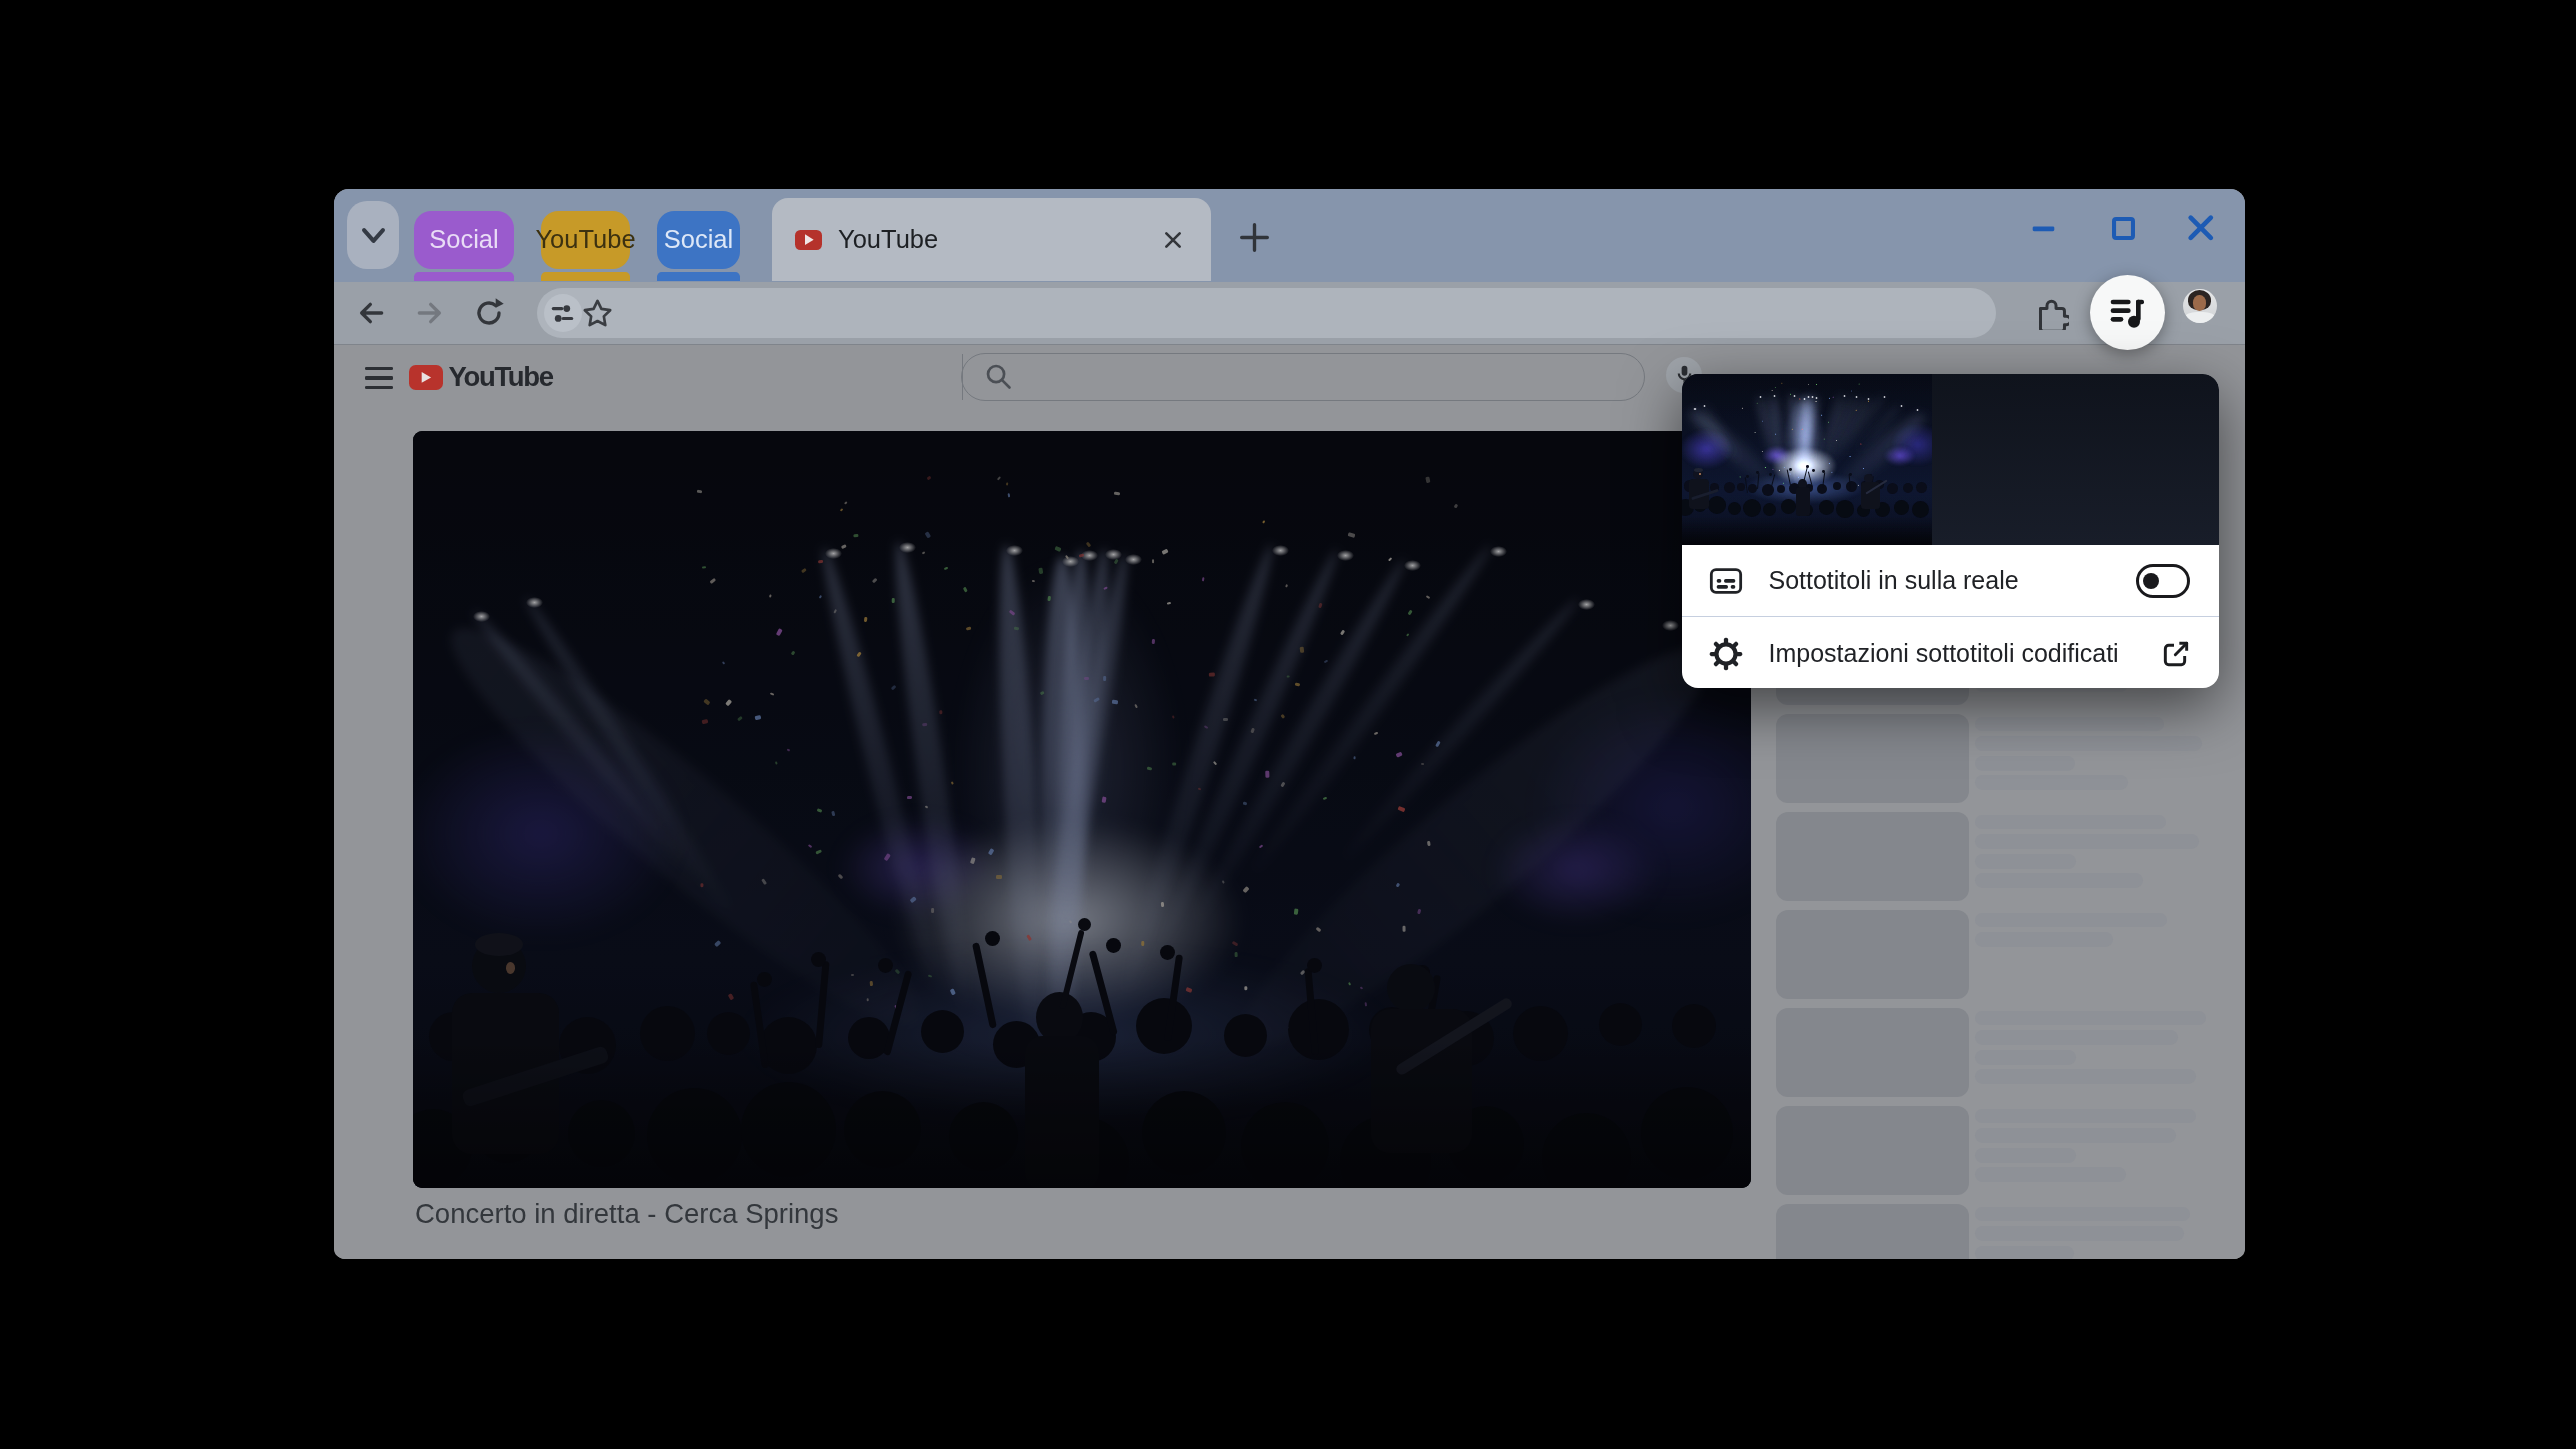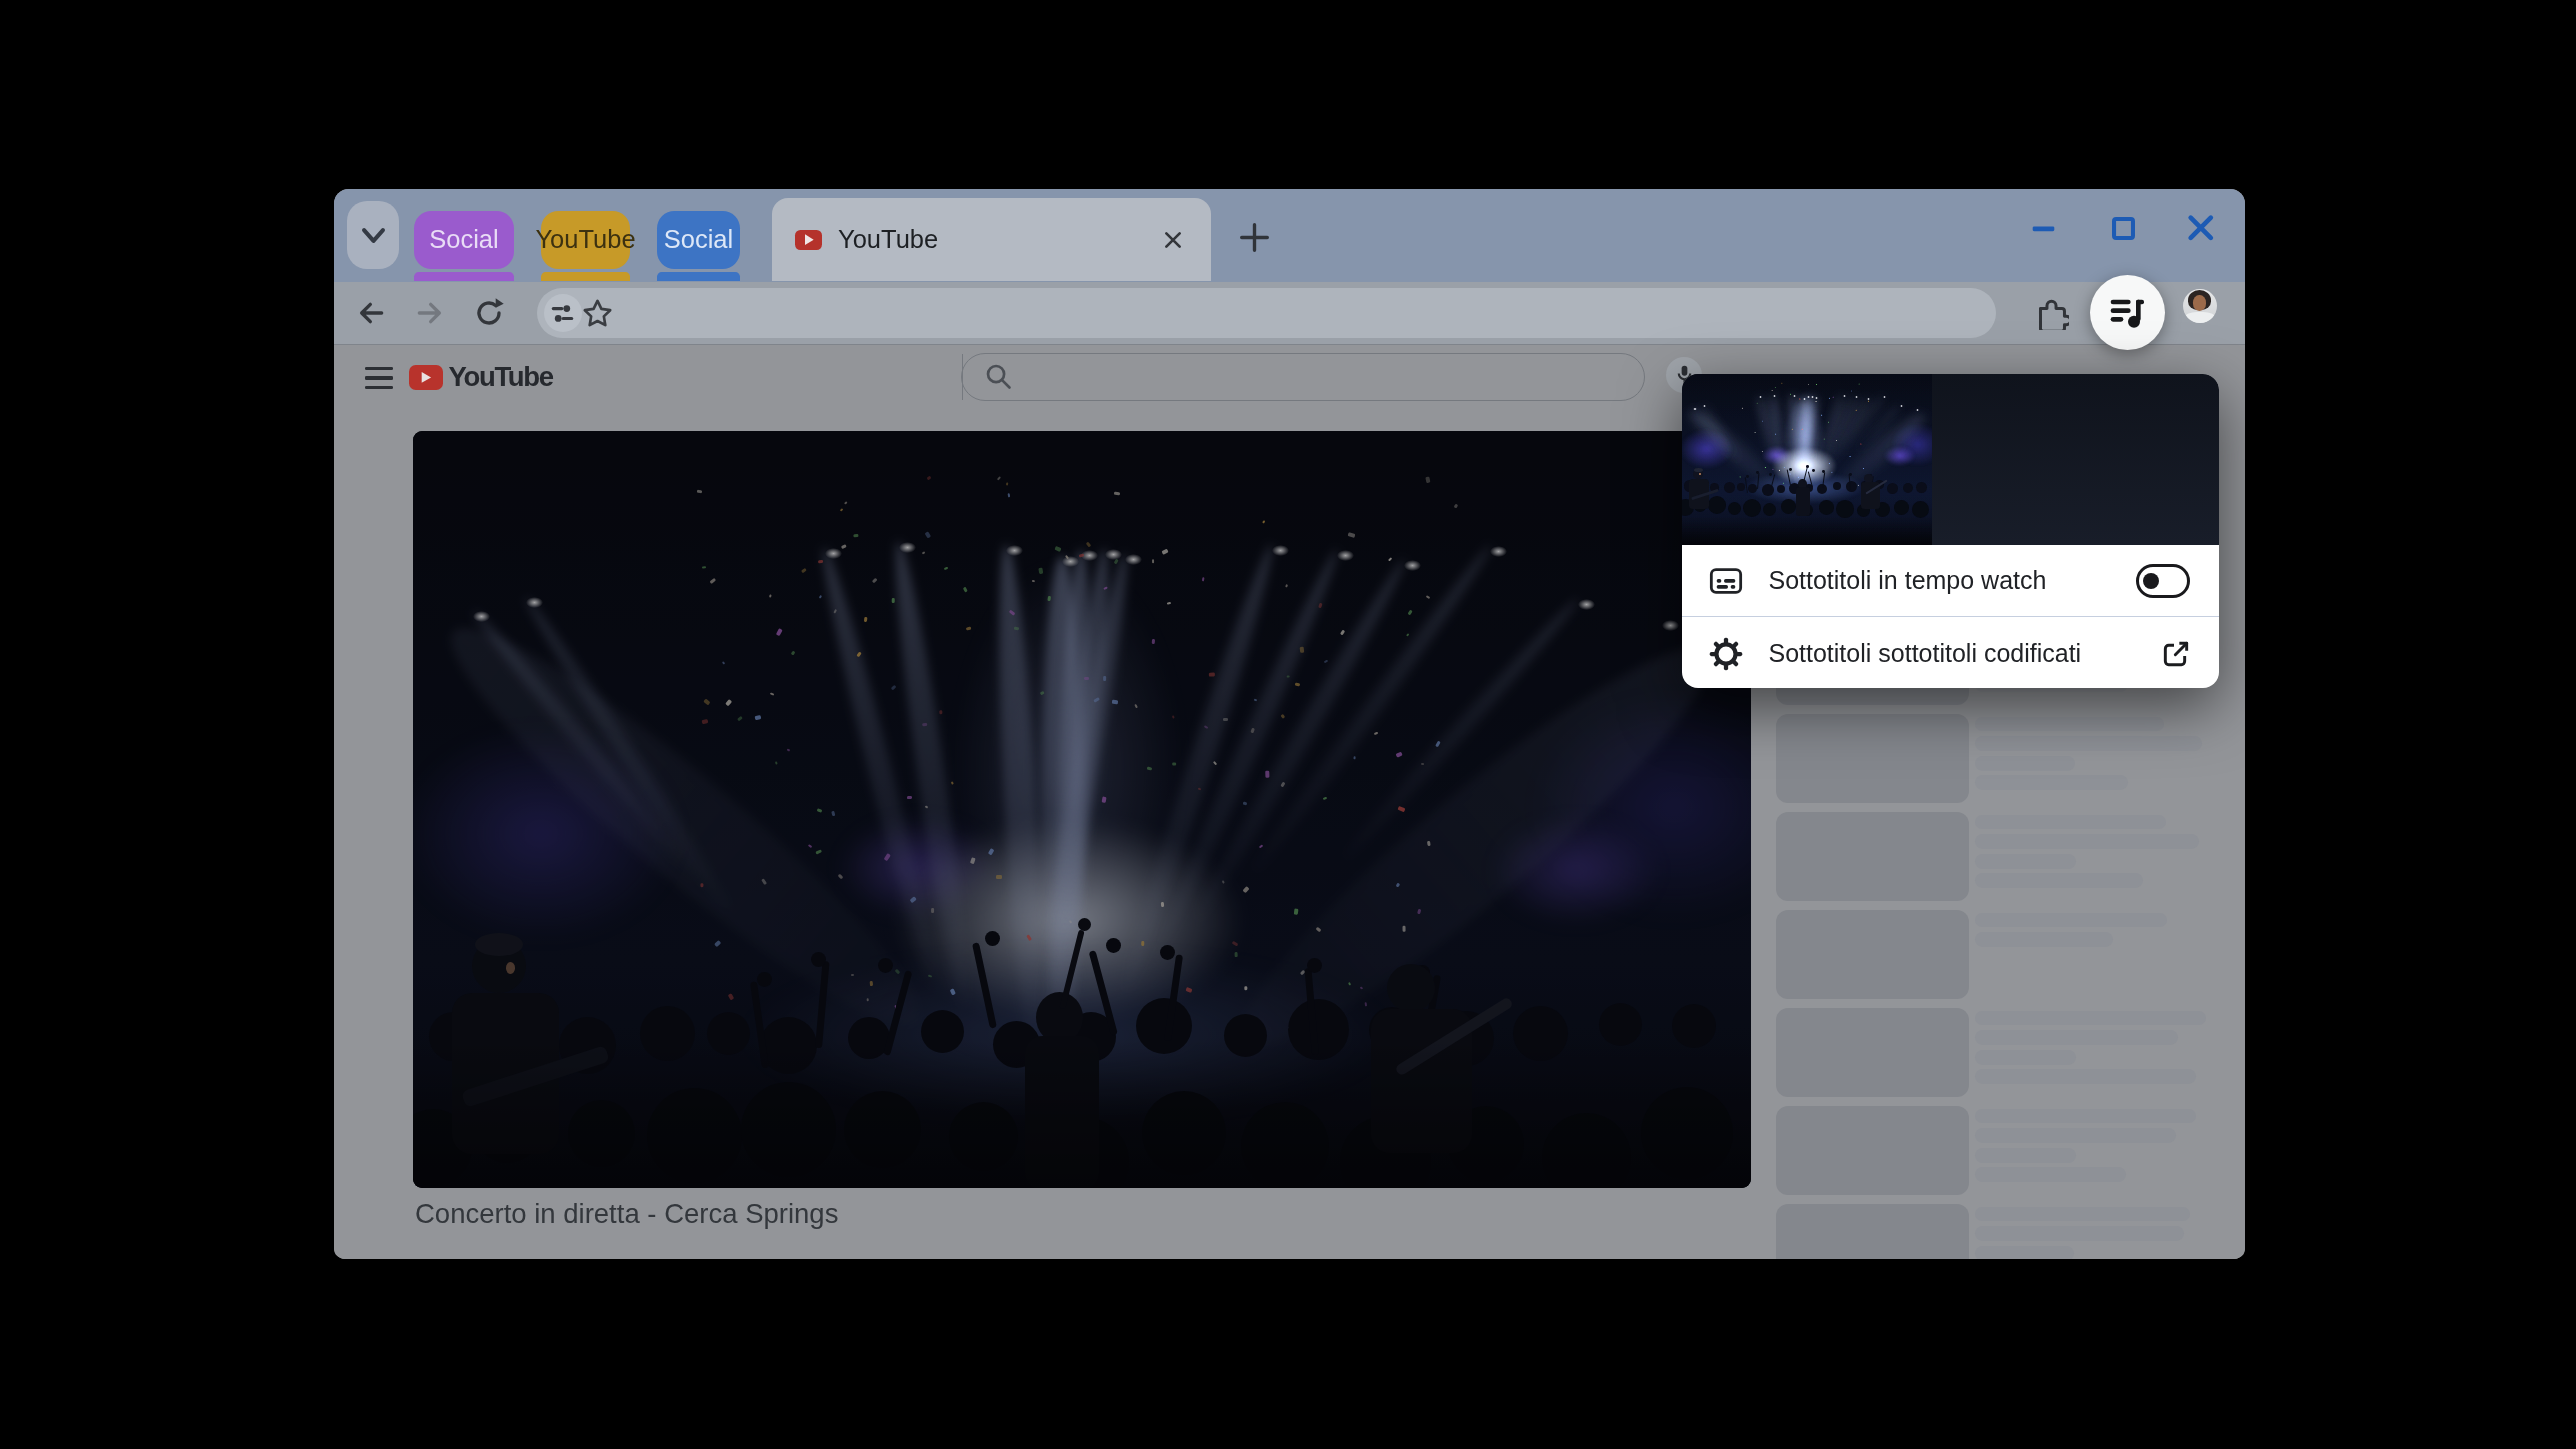--- a/index.html
+++ b/index.html
@@ -729,21 +729,21 @@
     <div class="pp-row" id="pp-row1">
       <span class="ricon">
         <svg width="34" height="32" viewBox="0 0 50 48">
           <rect x="3" y="7" width="44" height="34" rx="7" fill="none" stroke="#202226" stroke-width="4.2"></rect>
           <rect x="11" y="21" width="7" height="5.5" rx="2.5" fill="#202226"></rect>
           <rect x="22" y="21" width="17" height="5.5" rx="2.5" fill="#202226"></rect>
           <rect x="11" y="30" width="17" height="5.5" rx="2.5" fill="#202226"></rect>
           <rect x="32" y="30" width="7" height="5.5" rx="2.5" fill="#202226"></rect>
         </svg>
       </span>
-      <span class="pp-label">Sottotitoli in tempo watch</span>
+      <span class="pp-label">Sottotitoli in sulla reale</span>
       <span id="pp-toggle">
           <i></i>
         </span>
     </div>
 
     <div class="pp-row" id="pp-row2">
       <span class="ricon">
         <svg width="34" height="34" viewBox="0 0 48 48">
           <g fill="#202226">
             <g id="teeth">
@@ -753,21 +753,21 @@
               <rect x="21" y="1" width="6" height="9" rx="2.5" transform="rotate(135 24 24)"></rect>
               <rect x="21" y="1" width="6" height="9" rx="2.5" transform="rotate(180 24 24)"></rect>
               <rect x="21" y="1" width="6" height="9" rx="2.5" transform="rotate(225 24 24)"></rect>
               <rect x="21" y="1" width="6" height="9" rx="2.5" transform="rotate(270 24 24)"></rect>
               <rect x="21" y="1" width="6" height="9" rx="2.5" transform="rotate(315 24 24)"></rect>
             </g>
           </g>
           <circle cx="24" cy="24" r="13.5" fill="none" stroke="#202226" stroke-width="6"></circle>
         </svg>
       </span>
-      <span class="pp-label">Sottotitoli sottotitoli codificati</span>
+      <span class="pp-label">Impostazioni sottotitoli codificati</span>
       <span class="trailing">
         <svg width="32" height="32" viewBox="0 0 48 48">
           <path d="M21 11 H13 a5 5 0 0 0 -5 5 v19 a5 5 0 0 0 5 5 h19 a5 5 0 0 0 5 -5 v-8" fill="none" stroke="#1b1c1f" stroke-width="4.4" stroke-linejoin="round"></path>
           <path d="M29 8 h11 v11" fill="none" stroke="#1b1c1f" stroke-width="4.4" stroke-linejoin="round"></path>
           <line x1="40" y1="8" x2="23" y2="25" stroke="#1b1c1f" stroke-width="4.4" stroke-linecap="round"></line>
         </svg>
       </span>
     </div>
   </div>
 </div>

